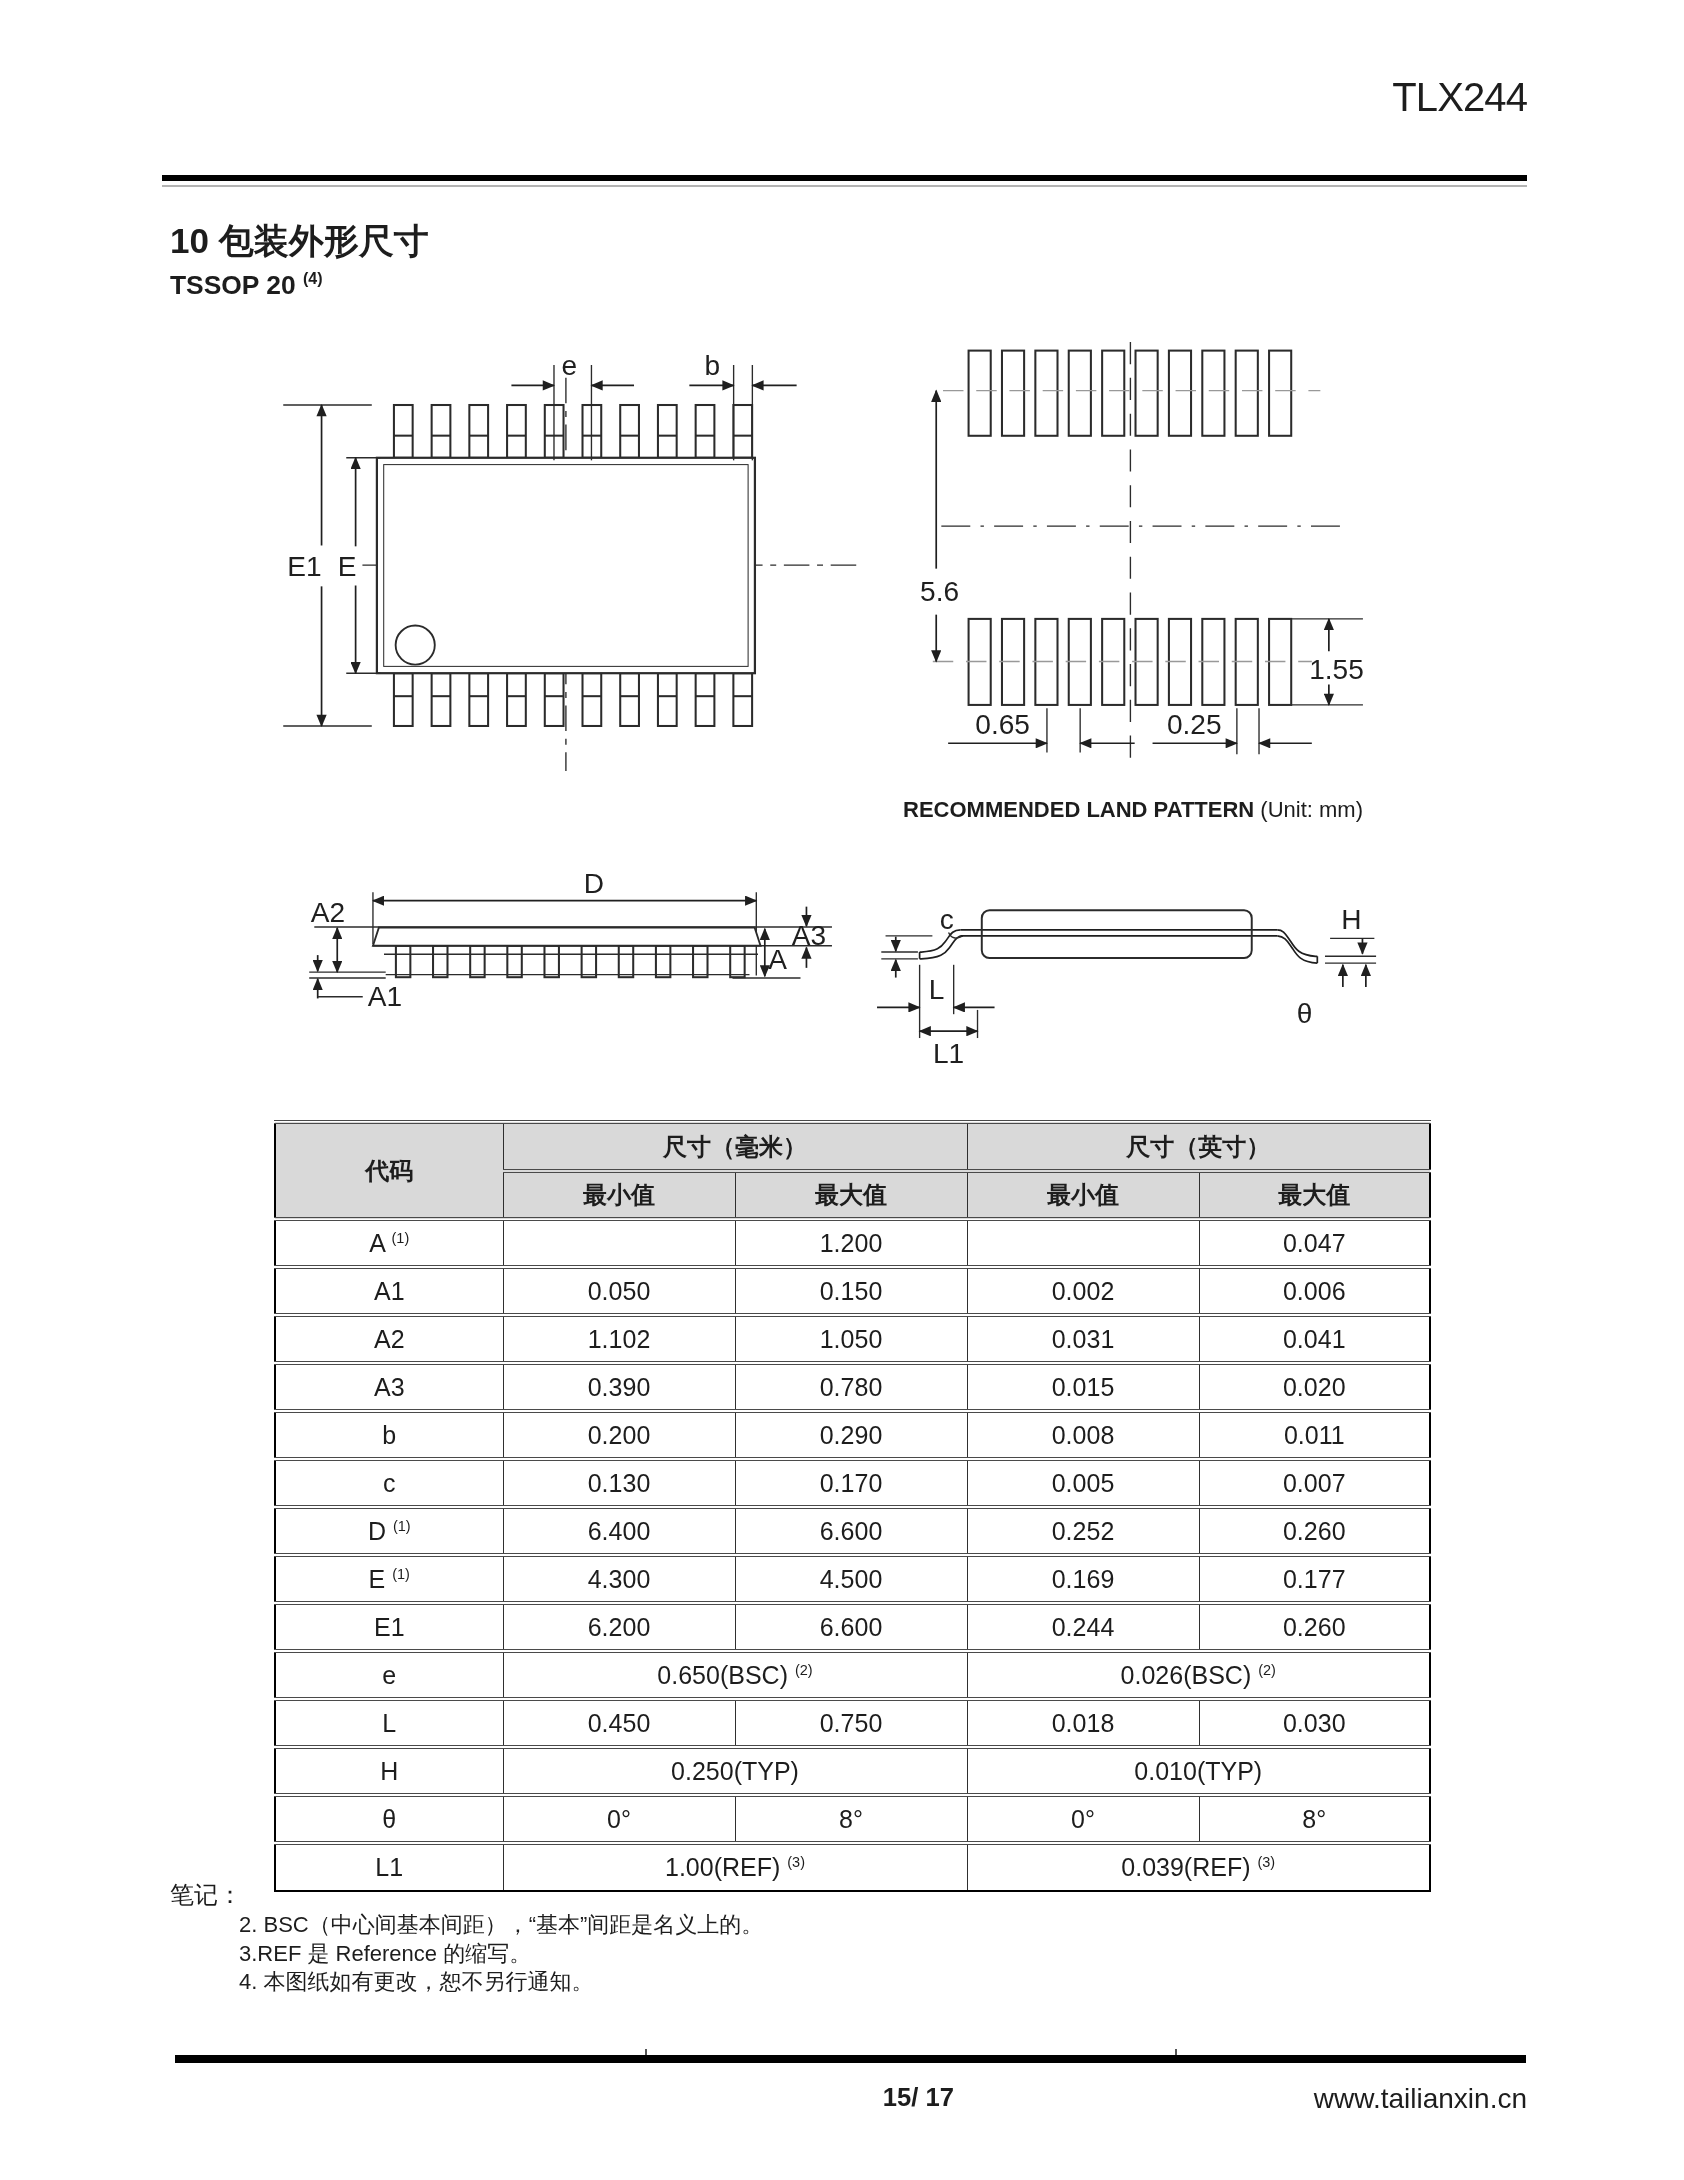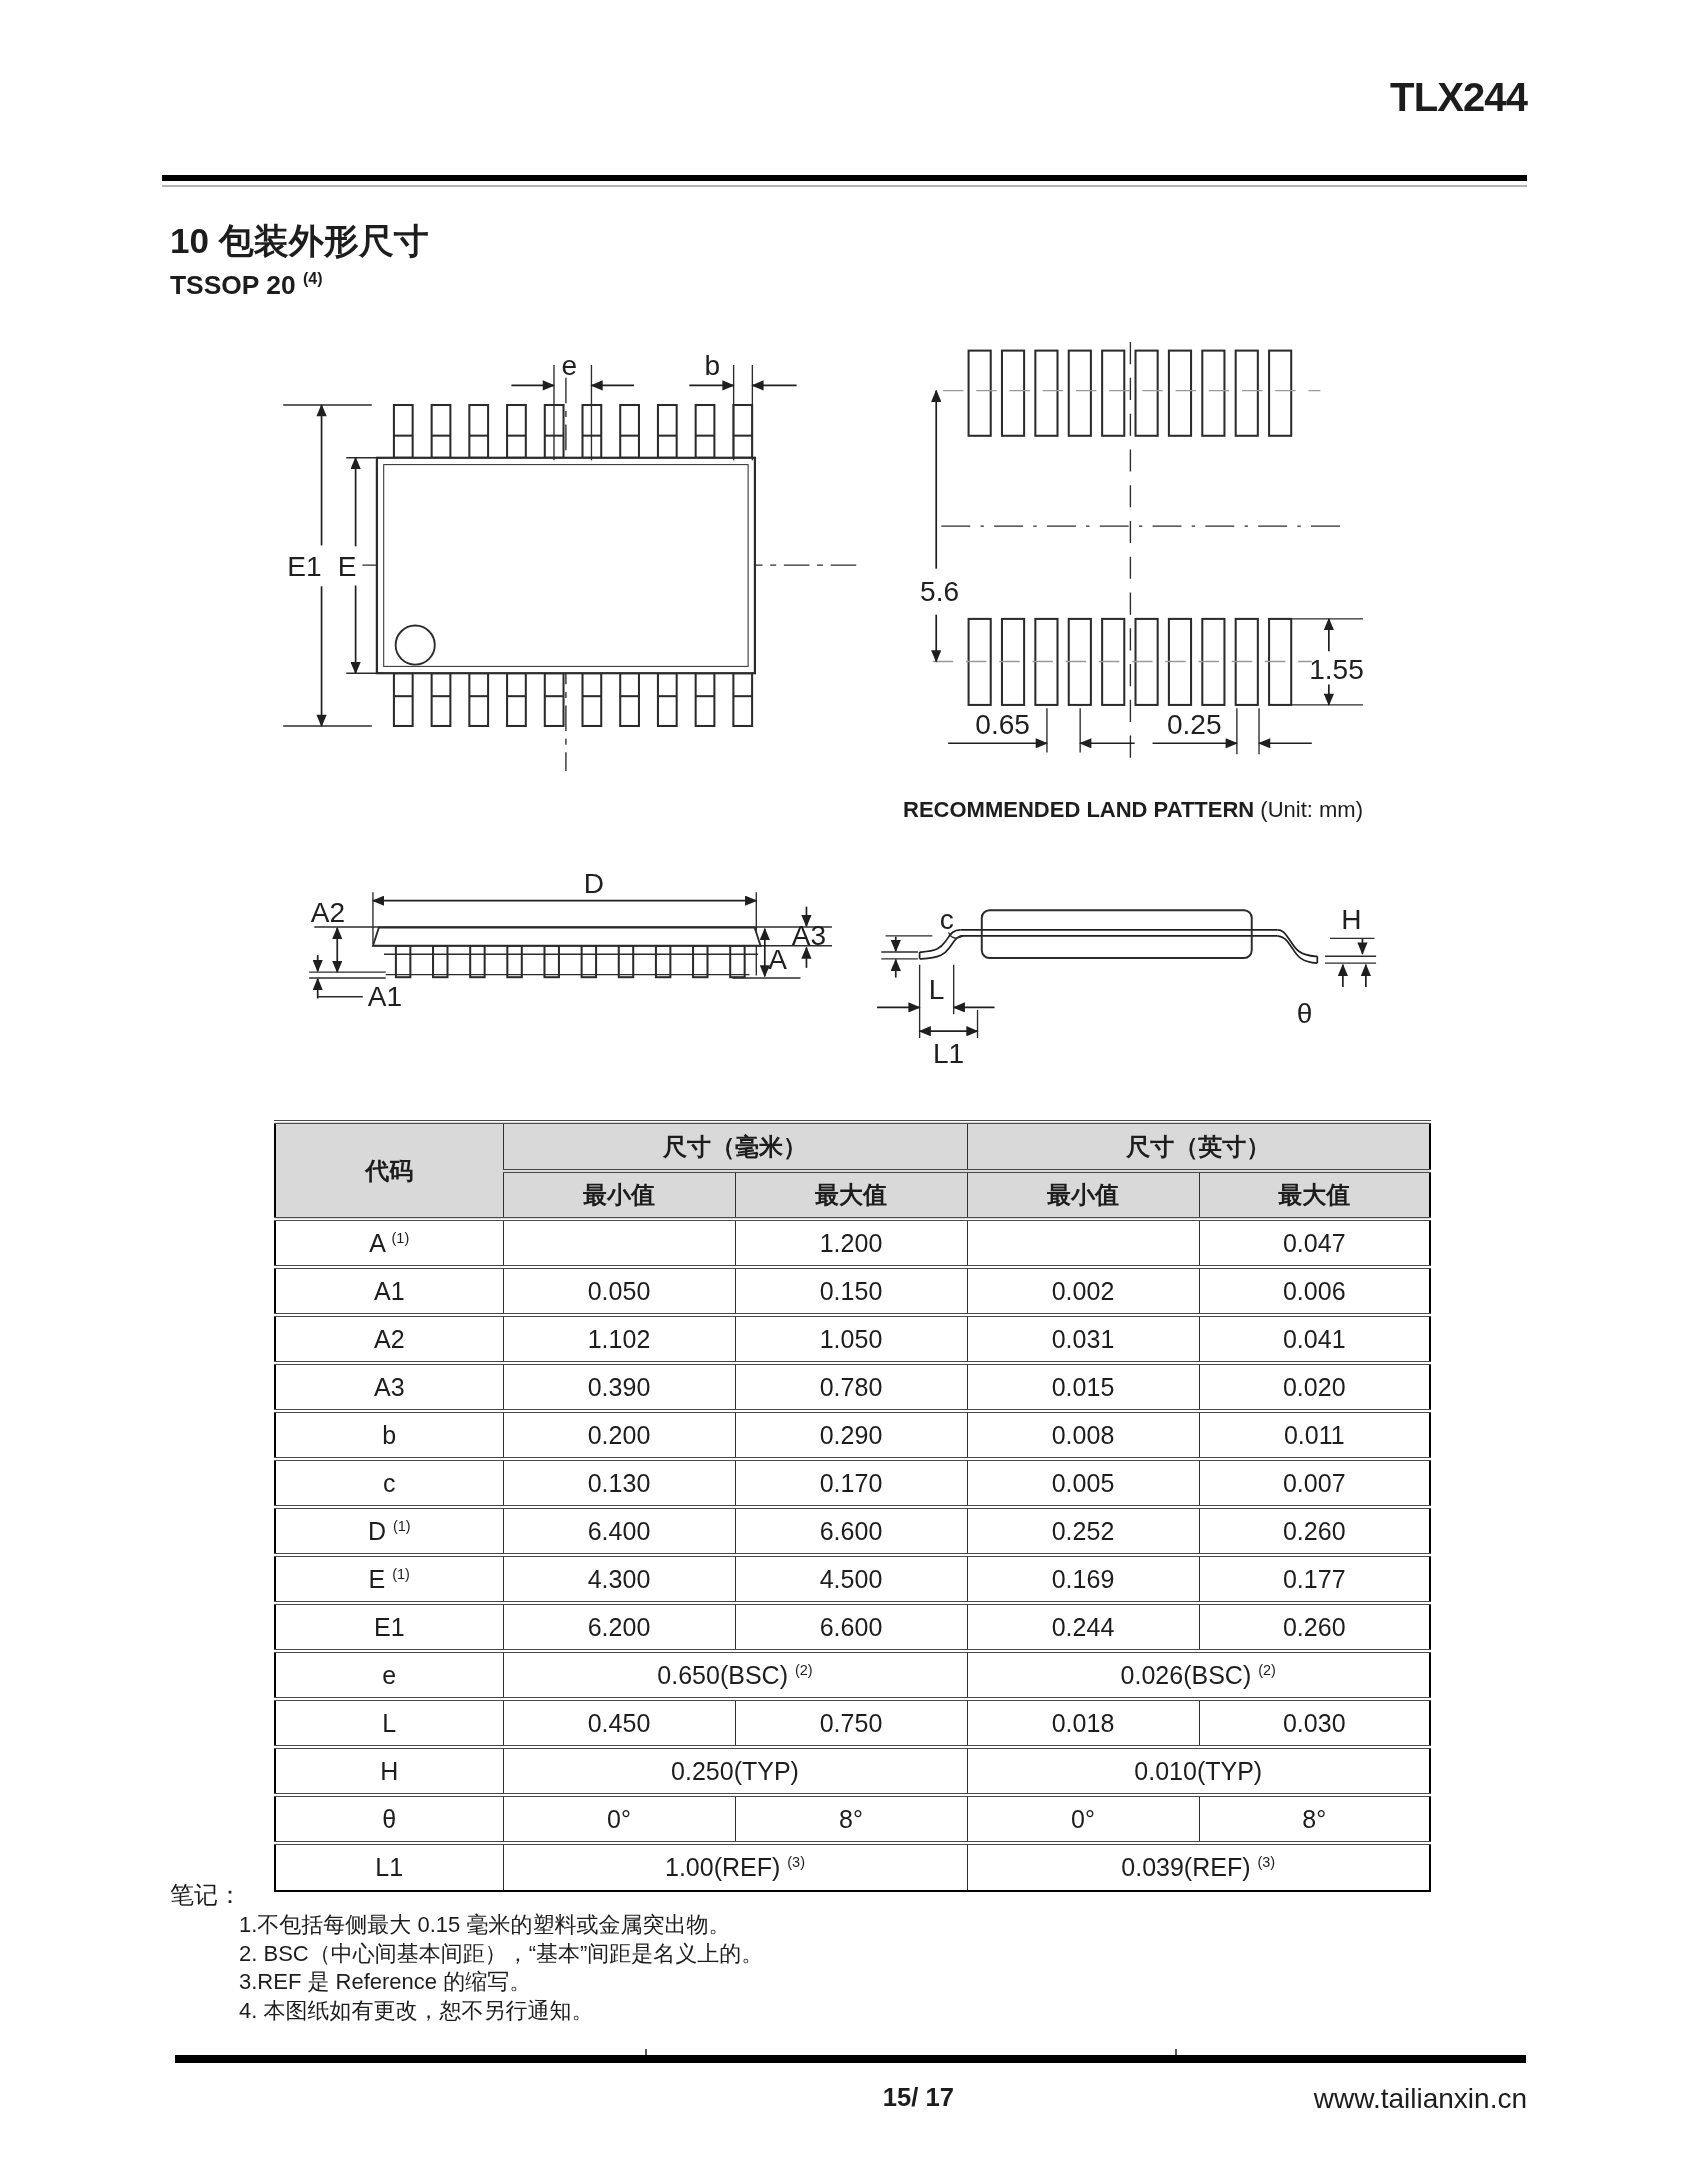--- a/index.html
+++ b/index.html
@@ -1,21 +1,21 @@
 <!DOCTYPE html>
 <html style="font-size:13.6px"><head>
 <meta charset="utf-8">
 <style>
   html,body{margin:0;padding:0;background:#ffffff;}
   body{font-family:"Liberation Sans", sans-serif;color:#1d1d1d;}
   .page{position:relative;width:1685px;height:2181px;background:#fff;overflow:hidden;}
   .abs{position:absolute;}
 
   
-  .doc-title{top:75px;right:158px;font-size:40px;font-weight:700;letter-spacing:-0.9px;}
+  .doc-title{top:75px;right:158px;font-size:40px;font-weight:400;letter-spacing:-0.9px;}
   .rule-main{left:162px;top:175px;width:1365px;height:6px;background:#000;}
   .rule-echo{left:162px;top:185px;width:1365px;height:1.7px;background:#b3b3b3;}
 
   .sec-title{left:170px;top:218px;font-size:35px;font-weight:700;}
   .sec-sub{left:170px;top:270px;font-size:26.4px;font-weight:700;}
   .sec-sub sup{font-size:16px;}
 
   
   svg{position:absolute;overflow:visible;}
   svg text{font-family:"Liberation Sans", sans-serif;font-size:33px;fill:#1f1f1f;}
@@ -394,21 +394,20 @@
         <tr>
           <td>L1</td>
           <td colspan="2">1.00(REF) <sup>(3)</sup></td>
           <td colspan="2">0.039(REF) <sup>(3)</sup></td>
         </tr>
       </tbody>
   </table>
 
   <div class="abs notes-head">笔记：</div>
   <div class="abs notes-list">
-    <div>1.不包括每侧最大 0.15 毫米的塑料或金属突出物。</div>
     <div>2. BSC（中心间基本间距），“基本”间距是名义上的。</div>
     <div>3.REF 是 Reference 的缩写。</div>
     <div>4. 本图纸如有更改，恕不另行通知。</div>
   </div>
 
   <div class="abs tick" style="left:645px"></div>
   <div class="abs tick" style="left:1175px"></div>
   <div class="abs rule-footer"></div>
   <div class="abs footer-page">15/ 17</div>
   <div class="abs footer-site">www.tailianxin.cn</div>

